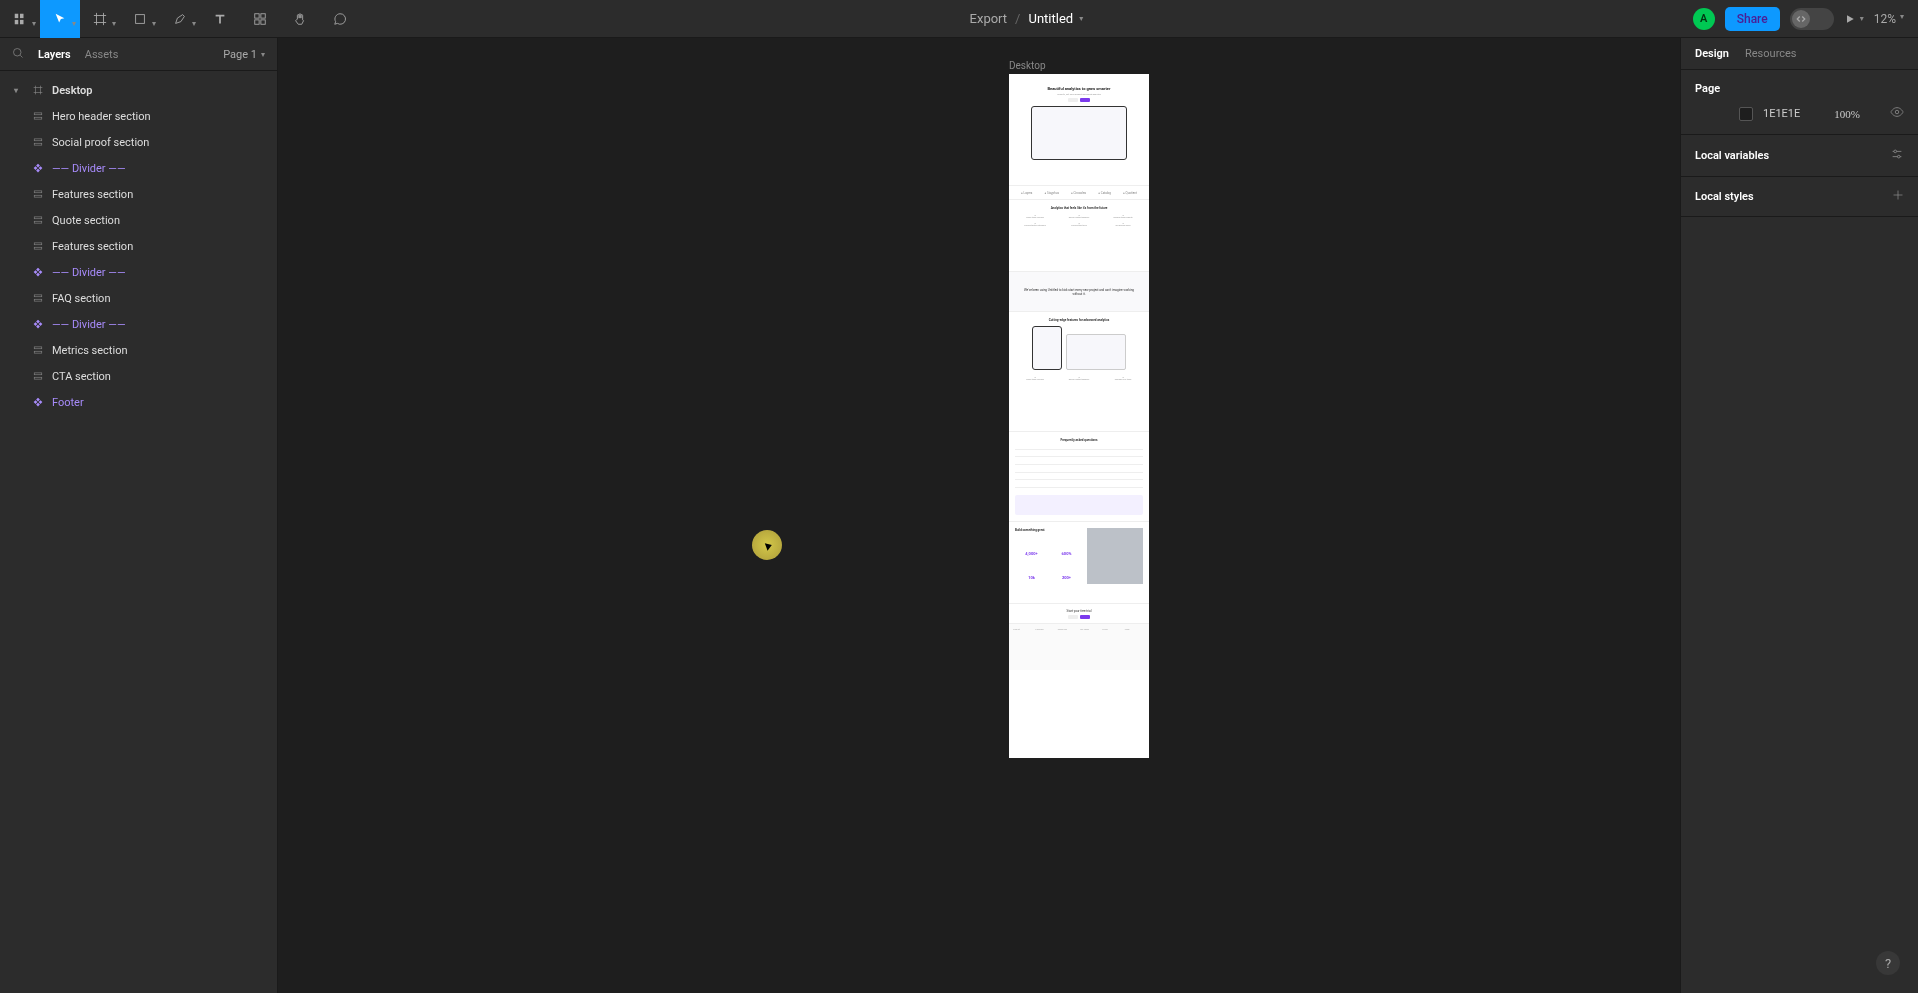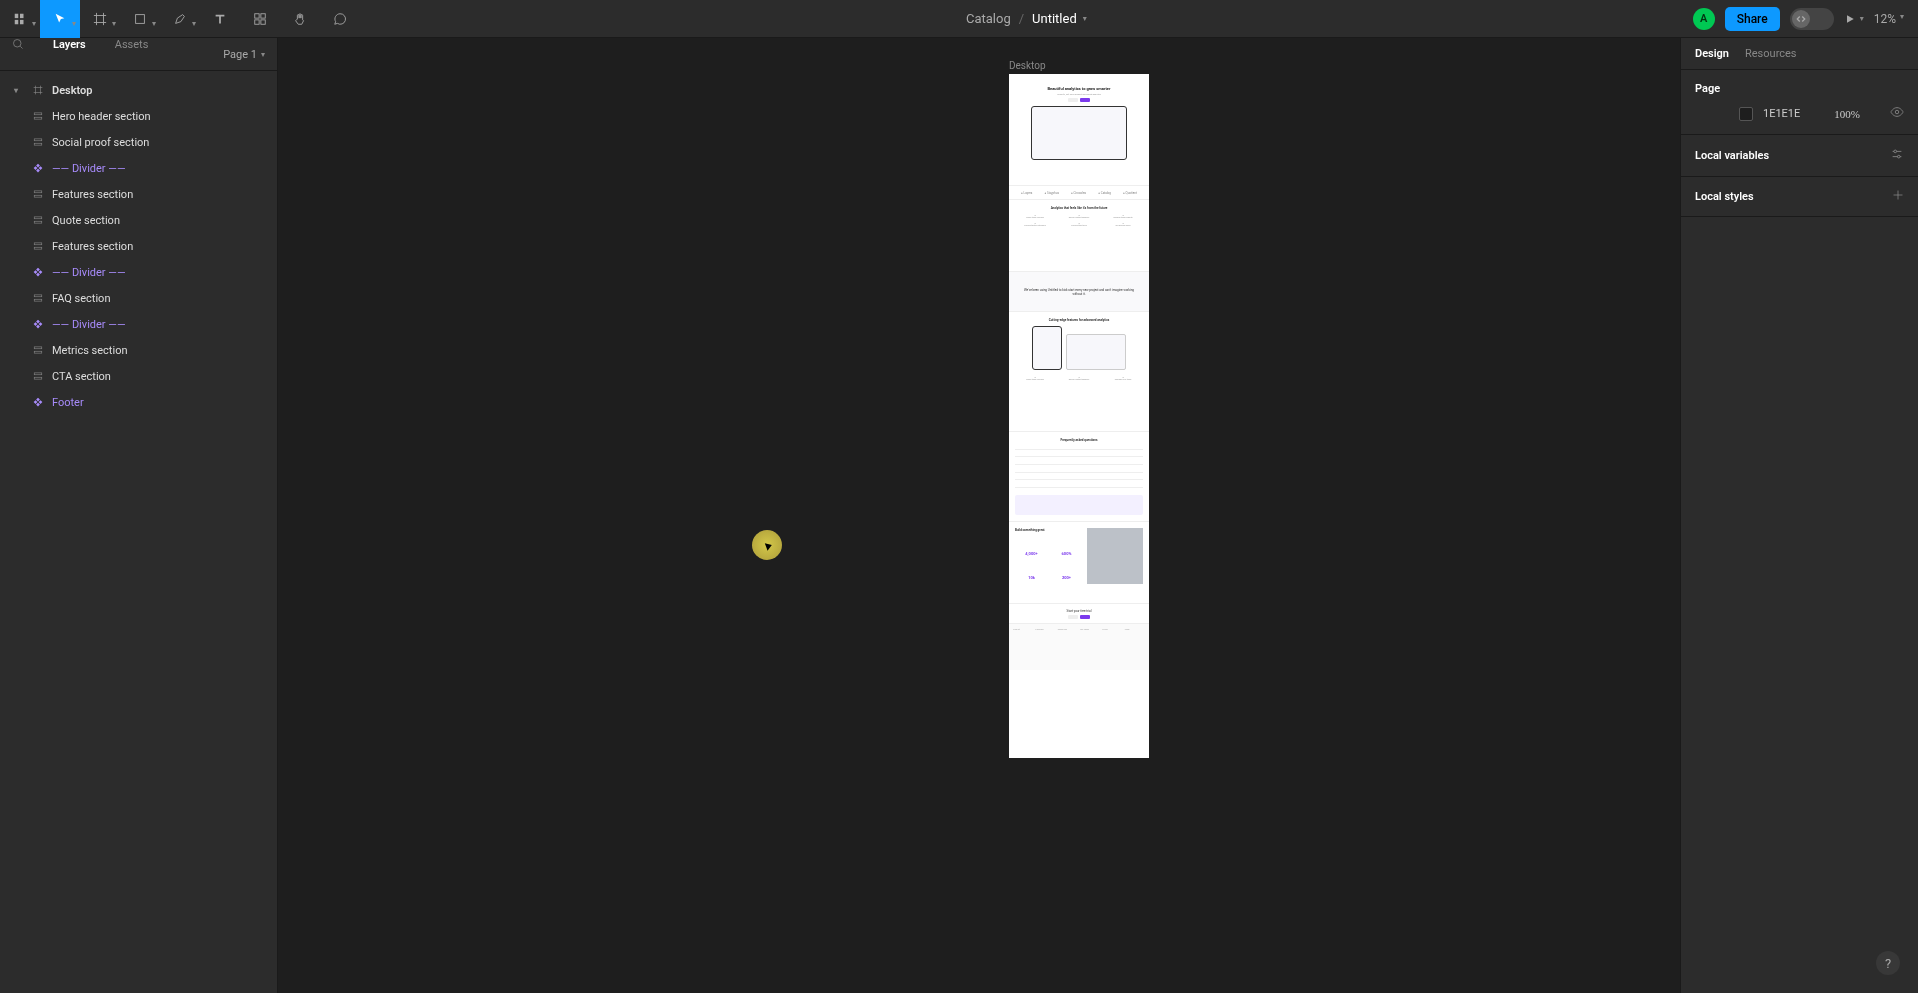--- a/index.html
+++ b/index.html
@@ -74,21 +74,21 @@
       background: #00c853;
       display: flex;
       align-items: center;
       justify-content: center;
       font-size: 11px;
       font-weight: 600;
       color: #003311;
     }
     .share-btn {
       background: #0d99ff;
-      color: #000000;
+      color: #4c1d95;
       border: none;
       border-radius: 5px;
       padding: 5px 12px;
       font-size: 12px;
       font-weight: 500;
       cursor: pointer;
     }
     .devmode-toggle {
       width: 44px;
       height: 22px;
@@ -131,22 +131,23 @@
       bottom: 0;
       width: 278px;
       background: #2c2c2c;
       border-right: 1px solid #1a1a1a;
       display: flex;
       flex-direction: column;
     }
     .panel-tabs {
       height: 32px;
       display: flex;
+      align-items: center;
       padding: 0 12px;
-      gap: 29px;
+      gap: 14px;
       font-size: 11px;
     }
     .panel-tabs .search-icon { color: #888; }
     .panel-tab { color: #888; cursor: pointer; }
     .panel-tab.active { color: #fff; font-weight: 600; }
     .panel-page-selector {
       margin-left: auto;
       color: #aaa;
       display: flex;
       align-items: center;
@@ -393,21 +394,21 @@
         </svg>
     </div>
     <div class="tool-btn">
       <svg viewBox="0 0 16 16" stroke="currentColor" fill="none">
           <path d="M8 2a6 6 0 00-5 9l-1 3 3-1a6 6 0 103-11z"></path>
         </svg>
     </div>
   </div>
 
   <div class="toolbar-center">
-    <span class="breadcrumb-drafts">Catalog</span>
+    <span class="breadcrumb-drafts">Export</span>
     <span class="breadcrumb-sep">/</span>
     <span class="breadcrumb-title">
       <span>Untitled</span>
       <span class="chev">▾</span>
     </span>
   </div>
 
   <div class="toolbar-right">
     <div class="avatar">A</div>
     <button class="share-btn">Share</button>

